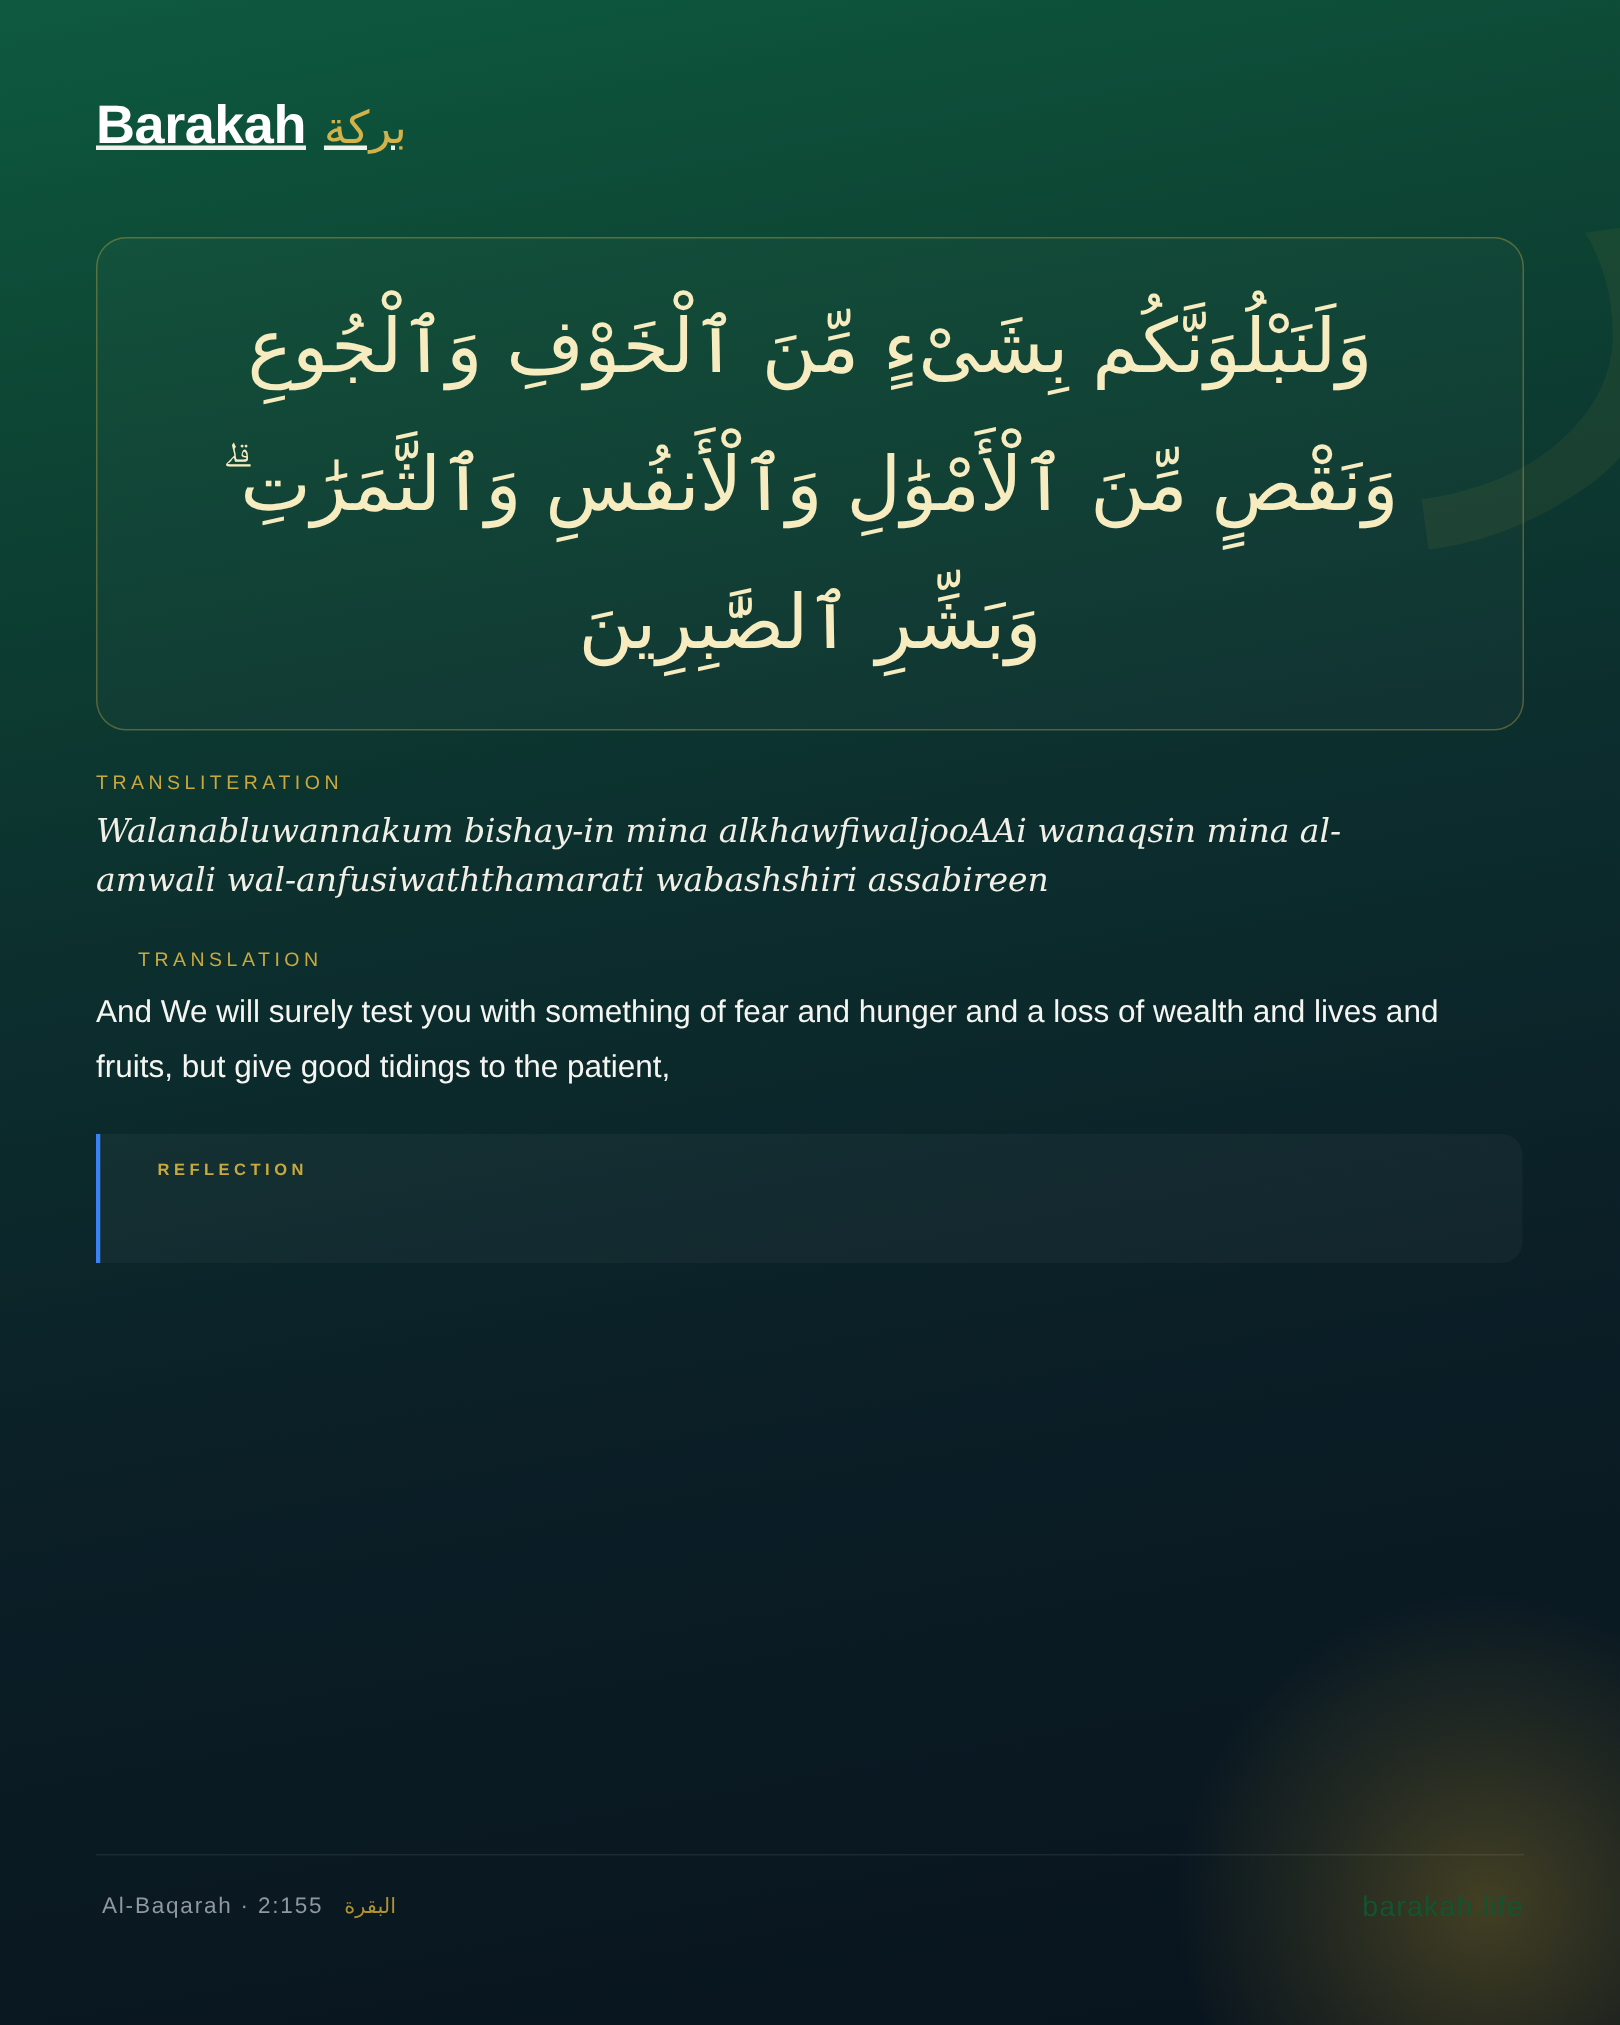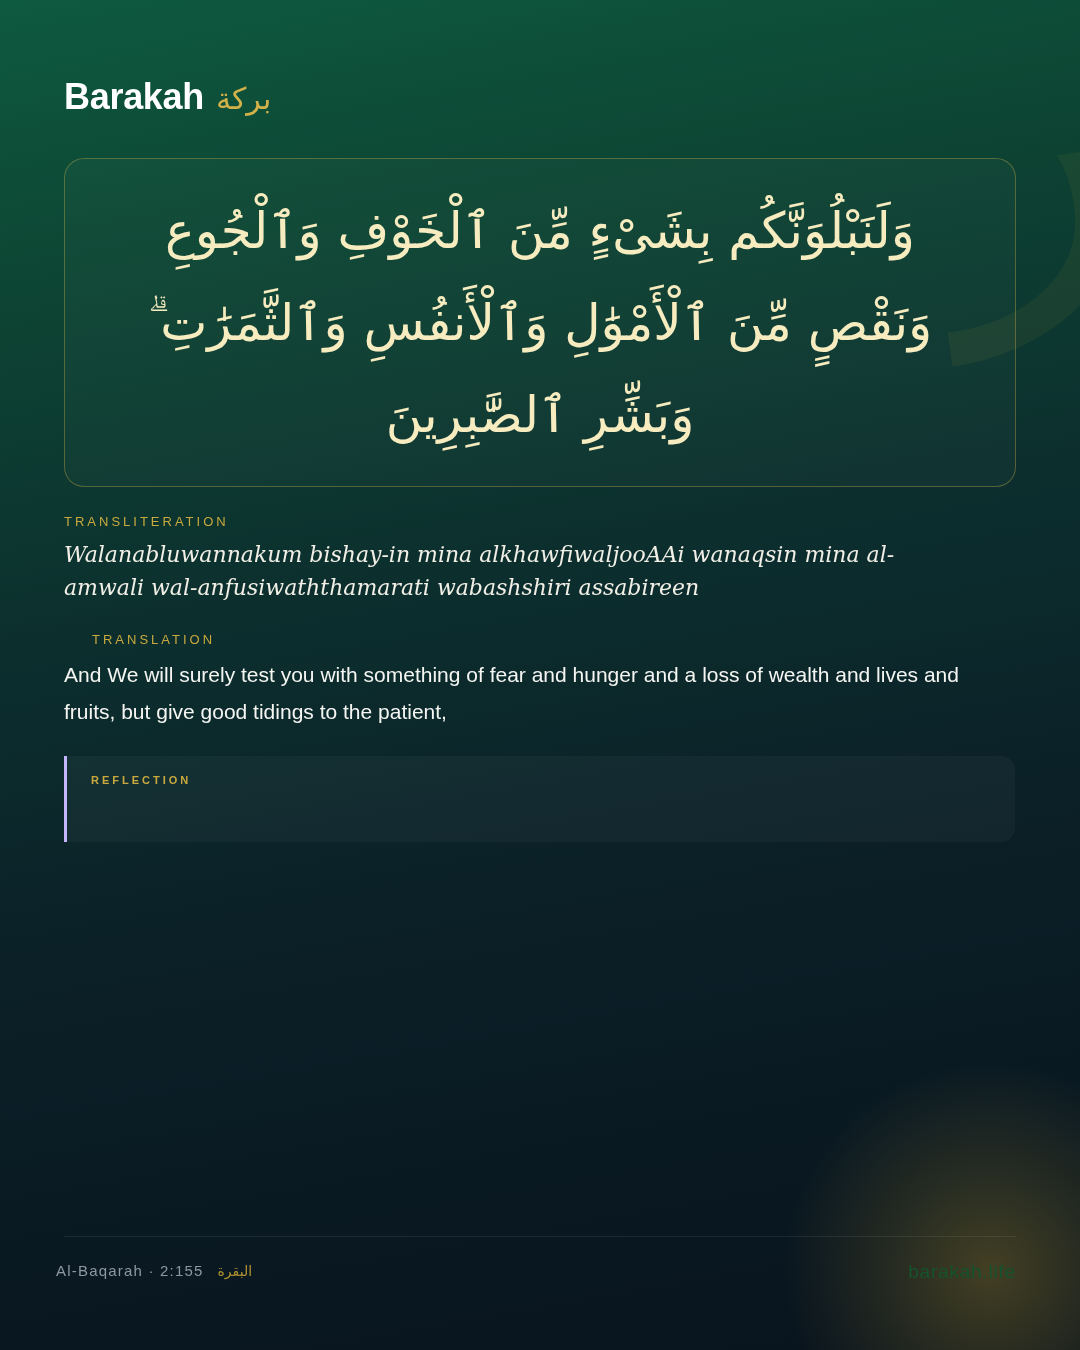--- a/index.html
+++ b/index.html
@@ -11,21 +11,21 @@
     }
     .glow {
       position: absolute; right: -120px; bottom: -130px; width: 420px; height: 420px; border-radius: 50%;
       background: radial-gradient(circle, rgba(201,160,45,0.30) 0%, rgba(201,160,45,0.12) 40%, rgba(201,160,45,0) 70%);
     }
     .watermark {
       position: absolute; right: -40px; top: -60px; font-size: 380px; line-height: 1;
       color: rgba(201,170,60,0.07); font-family: "DejaVu Sans", sans-serif; transform: rotate(-8deg);
       pointer-events: none;
     }
-    .header { position: absolute; left: 64px; right: 64px; top: 62px; height: 56px; display: flex; align-items: flex-end; justify-content: space-between; }
+    .header { position: absolute; left: 64px; right: 64px; top: 62px; height: 56px; display: flex; align-items: flex-start; justify-content: space-between; text-decoration: underline; }
     .brand { display: flex; align-items: baseline; gap: 12px; }
     .brand-name { font-size: 36px; font-weight: 700; color: #ffffff; letter-spacing: -0.3px; }
     .brand-ar { font-size: 30px; color: #d4b24a; font-family: "DejaVu Sans", sans-serif; }
     .pill {
       border: 1px solid rgba(201,170,70,0.55); border-radius: 18px; padding: 7px 16px;
       font-size: 13px; letter-spacing: 3.6px; color: #b9cbbf; background: rgba(255,255,255,0.02);
     }
     .card {
       position: absolute; left: 64px; top: 158px; width: 950px; height: 327px;
       border: 1px solid rgba(201,170,70,0.38); border-radius: 20px;
@@ -37,26 +37,26 @@
       font-size: 50px; line-height: 92px; color: #f7ecc0; padding: 0 60px;
     }
     .label { position: absolute; left: 64px; font-size: 13px; letter-spacing: 3px; color: #c9a93e; font-weight: 400; }
     .translit {
       position: absolute; left: 64px; width: 900px; top: 538px;
       font-family: "DejaVu Serif", serif; font-style: italic; font-size: 22px; line-height: 33px; color: #f1efe6;
     }
     .translation { position: absolute; left: 64px; width: 920px; top: 656px; font-size: 21px; line-height: 37px; color: #f5f5f2; }
     .reflection {
       position: absolute; left: 64px; top: 756px; width: 951px; height: 86px; border-radius: 0 14px 14px 0;
-      background: rgba(255,255,255,0.035); border-left: 3px solid #c4b5fd; box-sizing: border-box; padding: 18px 24px;
+      background: rgba(255,255,255,0.035); border-left: 3px solid #3b82f6; box-sizing: border-box; padding: 18px 38px;
     }
     .reflection .rlabel { font-size: 11px; letter-spacing: 3px; color: #c9a93e; font-weight: 700; }
     .reflection .rtext { margin-top: 8px; font-family: "DejaVu Serif", serif; font-style: italic; font-size: 20px; color: #eceae2; }
     .divider { position: absolute; left: 64px; right: 64px; top: 1236px; height: 1px; background: rgba(255,255,255,0.08); }
-    .footer-left { position: absolute; left: 56px; top: 1262px; display: flex; align-items: center; gap: 14px; }
+    .footer-left { position: absolute; left: 68px; top: 1262px; display: flex; align-items: center; gap: 14px; }
     .ref { font-size: 15px; letter-spacing: 1.2px; color: #8f98a0; }
     .ref-ar { font-size: 14px; color: #b0922f; font-family: "DejaVu Sans", sans-serif; }
     .site { position: absolute; right: 64px; top: 1261px; font-size: 19px; letter-spacing: 0.8px; color: #14532d; }
   </style>
 </head>
 <body>
 
 <div class="glow"></div>
 <div class="watermark">ر</div>
 

